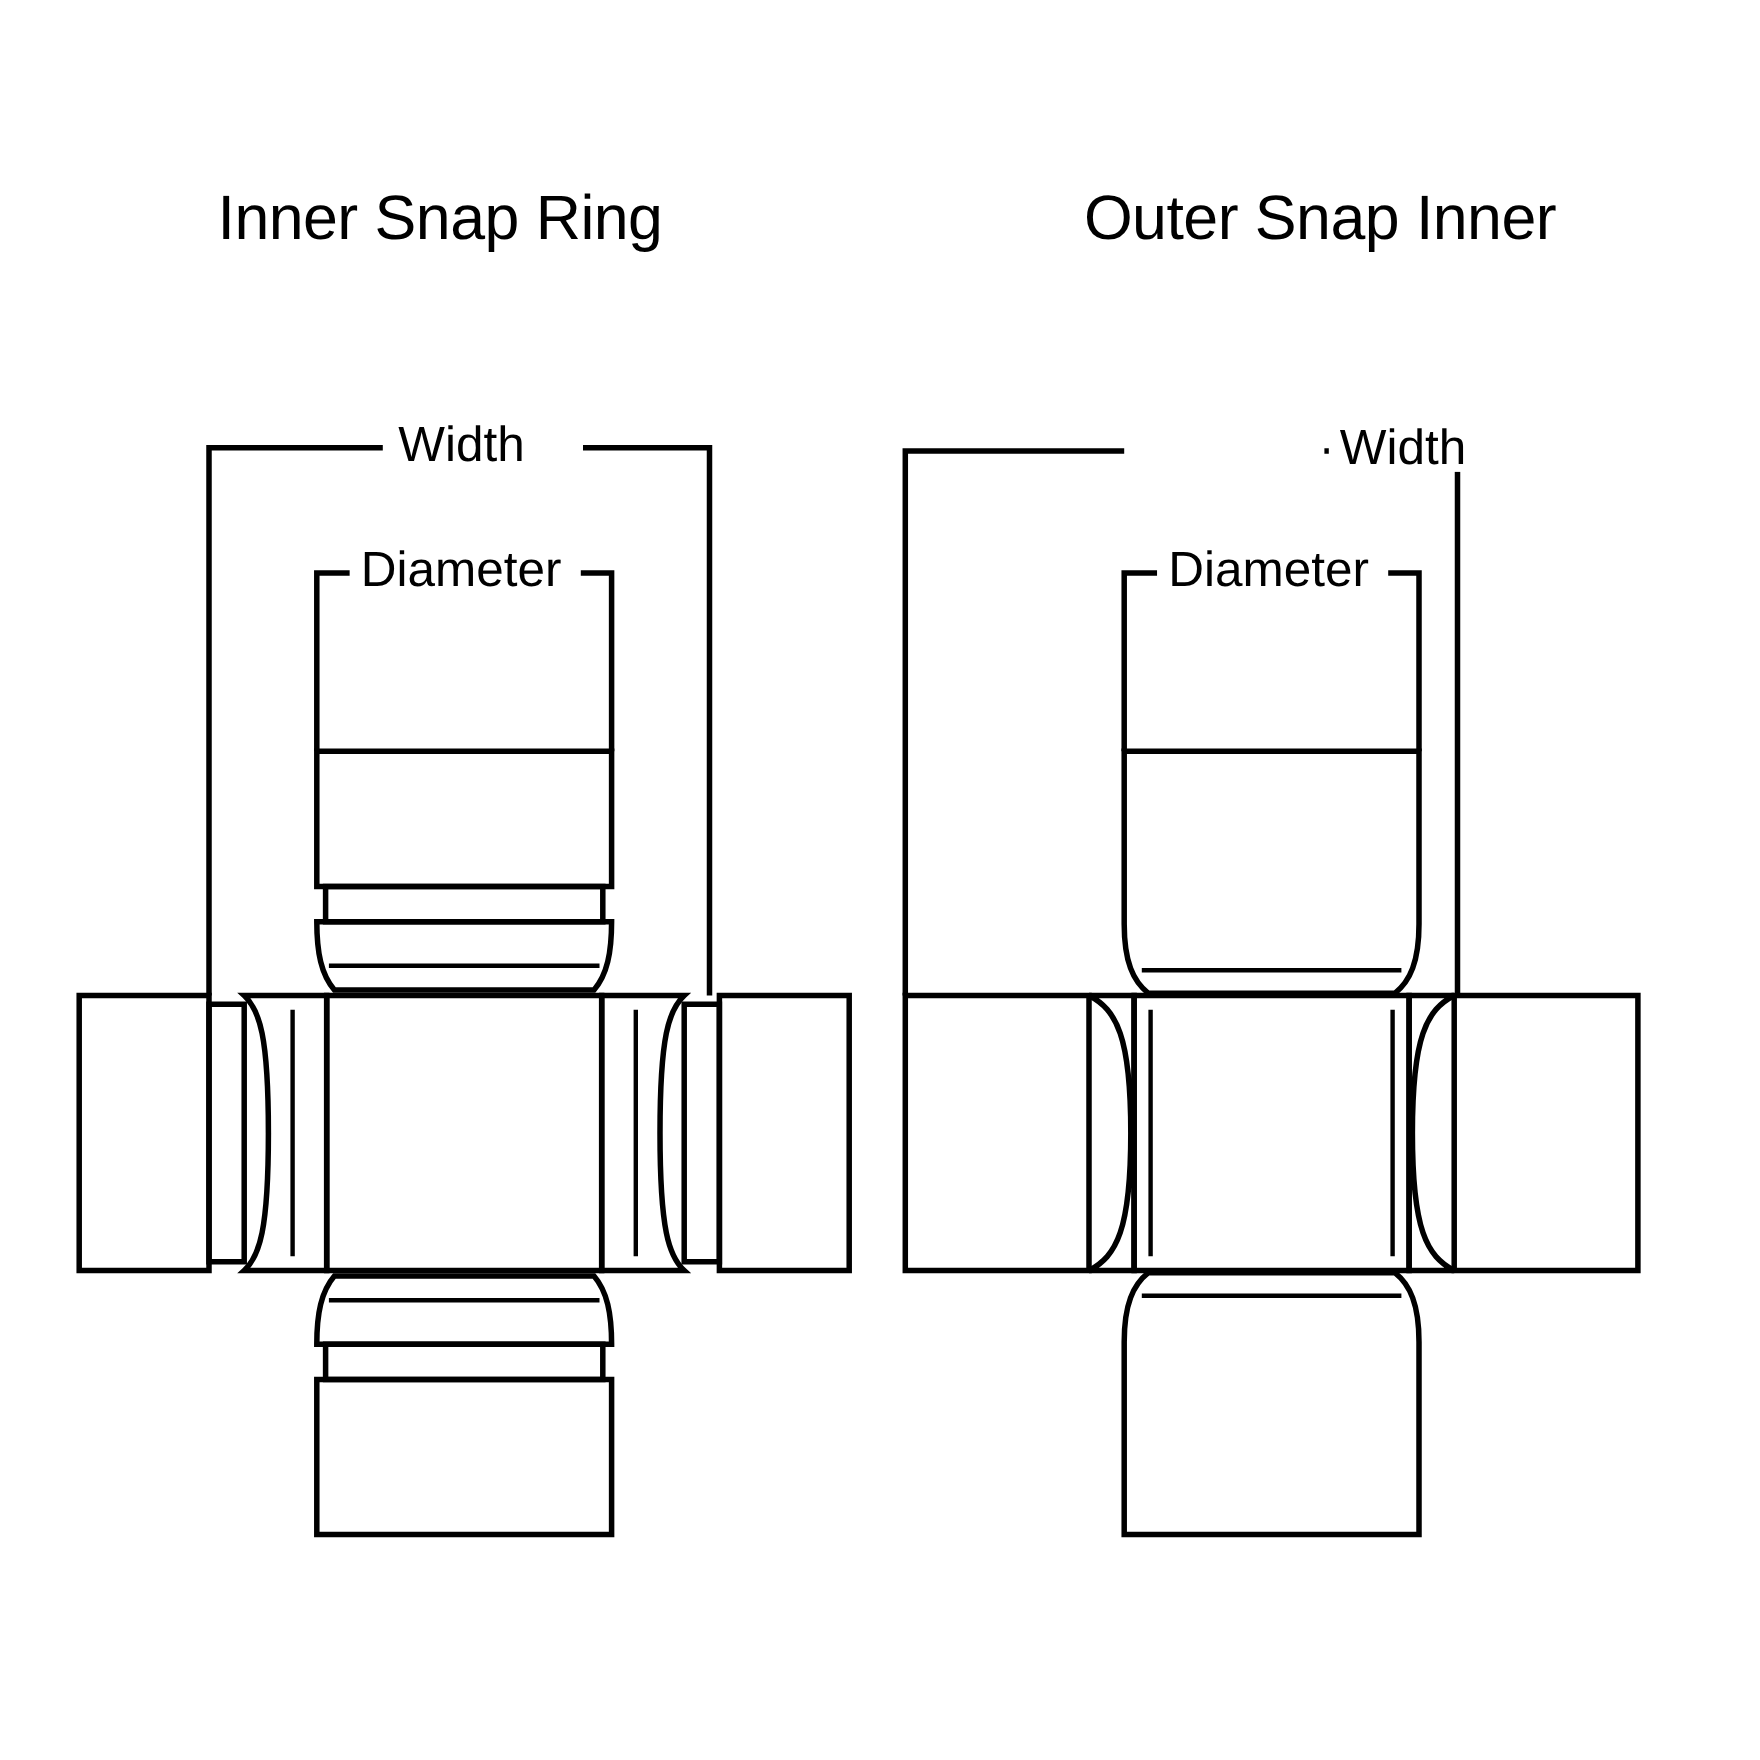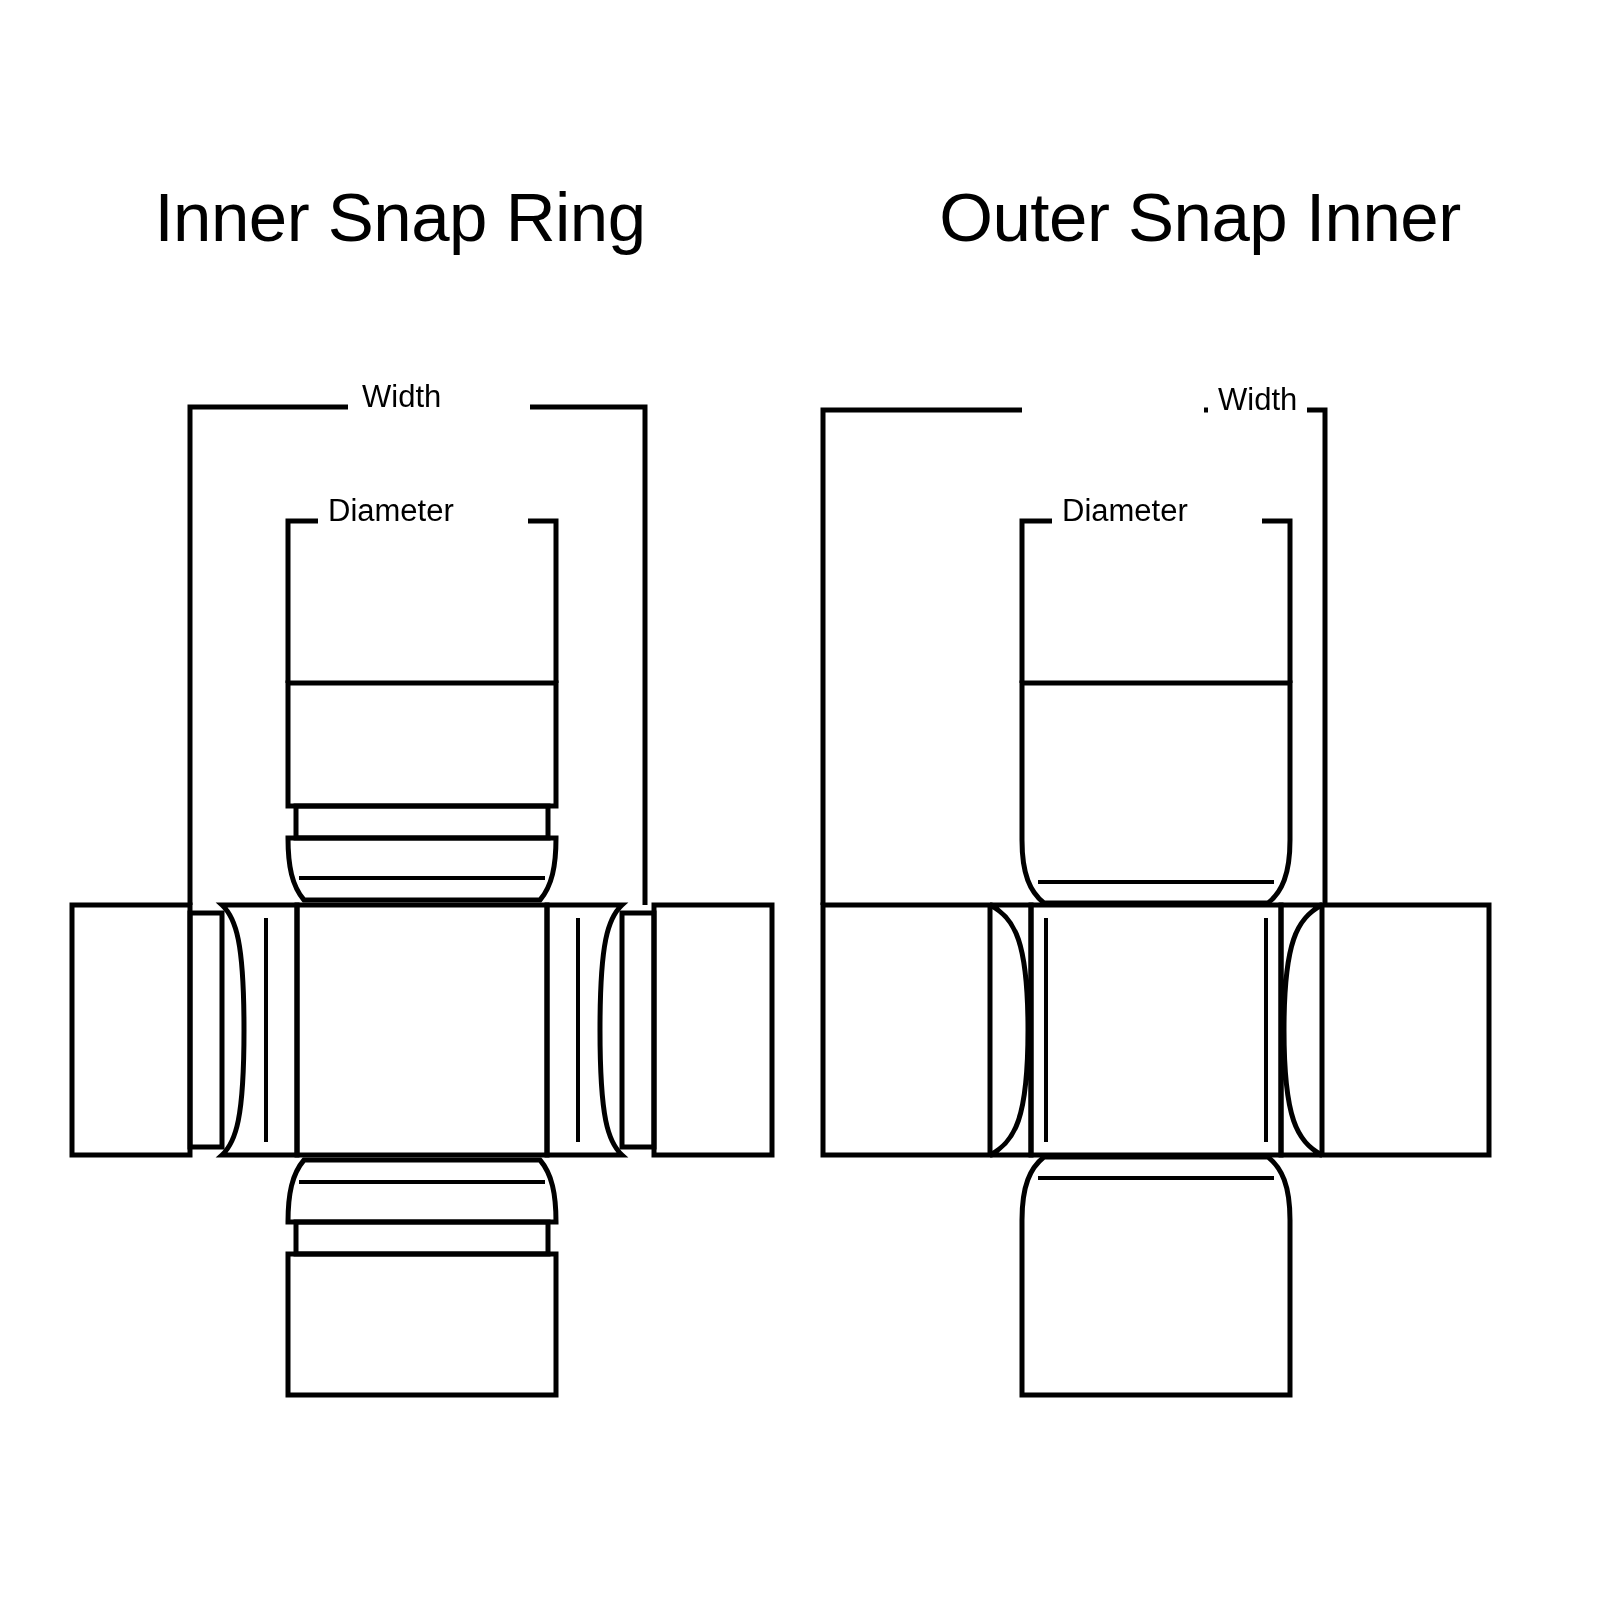--- a/index.html
+++ b/index.html
@@ -23,34 +23,34 @@
   .panel {
     position: absolute;
     top: 0;
     height: 1600px;
   }
   #panel-inner { left: 0px; width: 800px; }
   #panel-outer { left: 800px; width: 800px; }
 
   .panel-title {
     position: absolute;
-    top: 180px;
+    top: 167px;
     left: 0;
     width: 800px;
     text-align: center;
-    font-size: 69px;
+    font-size: 57px;
     font-weight: 400;
     line-height: 1.1;
     letter-spacing: -0.5px;
     white-space: nowrap;
   }
 
   .dim-label {
     position: absolute;
-    font-size: 31px;
+    font-size: 45px;
     font-weight: 400;
     line-height: 1;
     white-space: nowrap;
     background: #ffffff;
     padding: 0 10px;
   }
 
   .drawing {
     position: absolute;
     top: 0;

